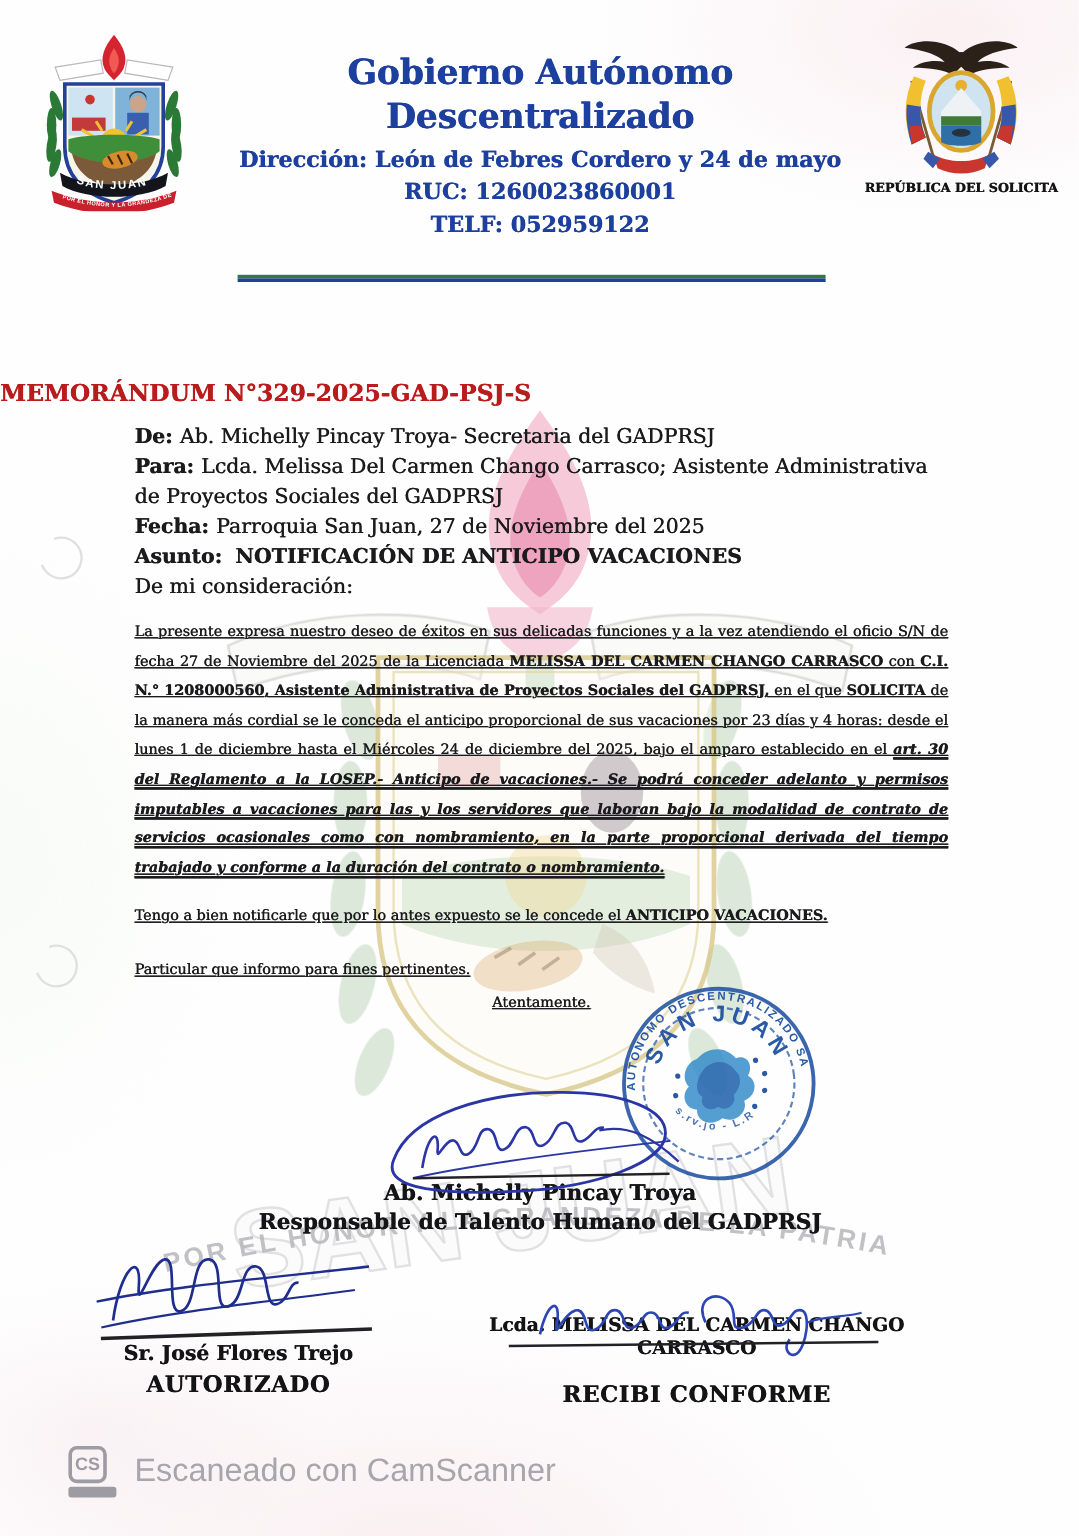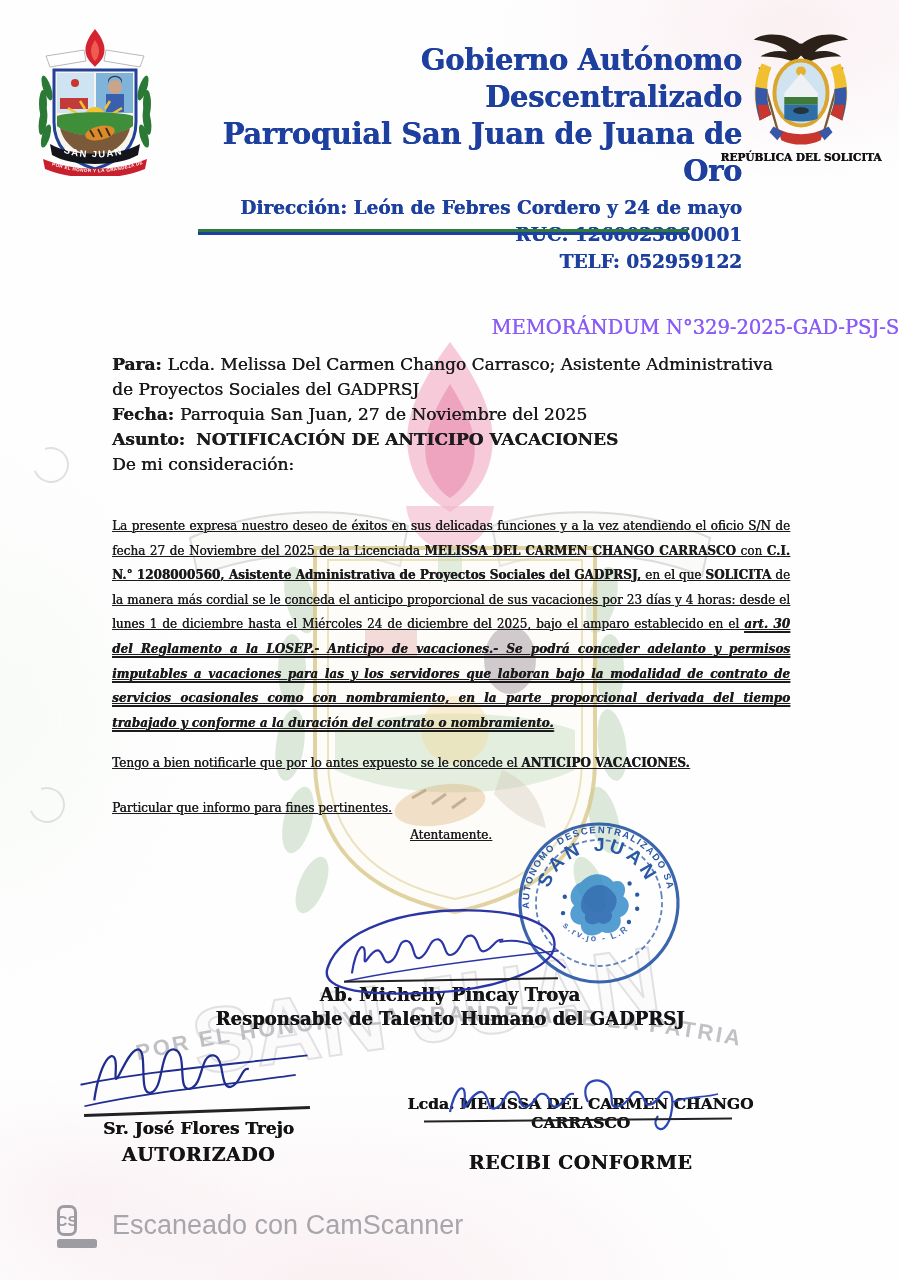--- a/index.html
+++ b/index.html
@@ -5,33 +5,33 @@
   html,body{margin:0;padding:0;background:#e9e9e9;}
   .page{position:relative;width:899px;height:1280px;background:#fefefe;overflow:hidden;
         font-family:"DejaVu Serif","Liberation Serif",serif;color:#1b1b1d;}
   .tint{position:absolute;inset:0;z-index:1;pointer-events:none;background:
     radial-gradient(ellipse 420px 220px at 88% 2%, rgba(242,205,214,.28), transparent 70%),
     radial-gradient(ellipse 560px 280px at 38% 101%, rgba(240,206,214,.30), transparent 72%),
     radial-gradient(ellipse 300px 420px at 0% 56%, rgba(216,236,212,.16), transparent 70%),
     radial-gradient(ellipse 260px 160px at 8% 93%, rgba(238,210,218,.22), transparent 75%);}
   .thick{text-shadow:.4px 0 0 currentColor;}
   
-  .hdr-text{position:absolute;left:158px;top:42px;width:584px;text-align:right;color:#1d3f9e;z-index:2;}
+  .hdr-text{position:absolute;left:158px;top:42px;width:584px;text-align:center;color:#1d3f9e;z-index:2;}
   .hdr-org{font-size:29px;font-weight:bold;line-height:37px;letter-spacing:-.3px;}
   .hdr-sub{font-size:18.5px;font-weight:bold;line-height:27px;}
   .hdr-admin{font-size:18.5px;font-weight:bold;line-height:27px;text-decoration:underline;text-decoration-thickness:2px;text-underline-offset:3px;}
   .hdr-rule{position:absolute;left:198px;top:229px;width:490px;z-index:2;}
   .hdr-rule .g{height:3px;background:#2f7a3d;}
   .hdr-rule .b{height:3px;background:#1d3f9e;}
   .crest{position:absolute;z-index:2;}
   .rep-caption{position:absolute;left:718px;top:151px;width:166px;text-align:center;
     font-size:10.5px;font-weight:bold;color:#141414;z-index:2;}
   
-  .memo-title{position:absolute;left:0;top:316px;width:899px;text-align:right;
-    font-size:19.5px;font-weight:normal;color:#8b5cf6;z-index:2;}
+  .memo-title{position:absolute;left:0;top:316px;width:899px;text-align:left;
+    font-size:19.5px;font-weight:bold;color:#b91c1c;z-index:2;}
   .meta{position:absolute;left:112px;top:352px;width:676px;font-size:17px;line-height:25px;z-index:2;}
   .lbl{font-weight:bold;margin-right:6px;}
   .bold{font-weight:bold;margin-top:44px;}
   .meta .salut{margin-top:0;}
   .docbody{position:absolute;left:112px;top:514px;width:678px;font-size:12px;line-height:24.6px;
     text-align:justify;z-index:2;text-decoration:underline;}
   .docbody p{margin:0 0 16px 0;}
   .quote{font-weight:bold;font-style:italic;text-decoration:underline;text-decoration-thickness:1.5px;text-underline-offset:3px;}
   .p3{margin-top:20px !important;margin-bottom:2px !important;}
   .closing{text-align:center;margin:0;}
@@ -46,21 +46,21 @@
   .sig-line{position:absolute;z-index:5;background:#222226;}
   .sig-name{position:absolute;text-align:center;font-weight:bold;color:#141416;z-index:3;}
   .cap-main-name{left:250px;top:984px;width:400px;font-size:18px;}
   .cap-main-title{left:180px;top:1008px;width:540px;font-size:18px;}
   .cap-left-name{left:56px;top:1118px;width:285px;font-size:17px;}
   .cap-left-title{left:56px;top:1143px;width:285px;font-size:19px;letter-spacing:.5px;}
   .cap-right-name{left:398px;top:1094px;width:365px;font-size:15.5px;}
   .cap-right-title{left:398px;top:1151px;width:365px;font-size:19px;letter-spacing:.5px;}
   
   .cs-icon{position:absolute;left:57px;top:1205px;z-index:2;}
-  .cs-box{width:20px;height:31px;border:3.5px solid #9c9ca2;border-radius:7px;box-sizing:border-box;
+  .cs-box{width:32px;height:31px;border:3.5px solid #9c9ca2;border-radius:7px;box-sizing:border-box;
     display:flex;align-items:center;justify-content:center;
     font-family:"Liberation Sans",sans-serif;font-weight:bold;font-size:15px;color:#9c9ca2;}
   .cs-bar{margin-top:3px;width:40px;height:9px;background:#9c9ca2;border-radius:2.5px;}
   .cs-text{position:absolute;left:112px;top:1210px;font-family:"Liberation Sans",sans-serif;
     font-size:27px;color:#a6a6ac;z-index:2;}
 </style>
 </head>
 <body>
 
 <div class="page">
@@ -185,32 +185,32 @@
     <path d="M47,76 L81,76 L81,90 C 74,94 54,94 47,90 Z" fill="#2e6fa8"></path>
     <ellipse cx="64" cy="82" rx="8" ry="3.4" fill="#26323c"></ellipse>
     <path d="M40,100 C 52,108 76,108 88,100 L84,112 C 72,118 56,118 44,112 Z" fill="#c9362d"></path>
     <path d="M36,98 L46,104 L40,112 L32,104 Z" fill="#3757a8"></path>
     <path d="M92,98 L82,104 L88,112 L96,104 Z" fill="#3757a8"></path>
   </svg>
   <div class="rep-caption thick">REPÚBLICA DEL SOLICITA</div>
 
   <div class="hdr-text">
     <div class="hdr-org thick">Gobierno Autónomo Descentralizado</div>
-    <div class="hdr-org thick">Parroquial San Juan de Juana de Oro</div>
     <div class="hdr-sub thick" style="margin-top:4px;">Dirección: León de Febres Cordero y 24 de mayo</div>
     <div class="hdr-sub thick">RUC: 1260023860001</div>
     <div class="hdr-sub thick">TELF: 052959122</div>
   </div>
   <div class="hdr-rule">
     <div class="g"></div>
     <div class="b"></div>
   </div>
 
   <div class="memo-title thick">MEMORÁNDUM N°329-2025-GAD-PSJ-S</div>
   <div class="meta thick">
+    <div><span class="lbl">De:</span><span>Ab. Michelly Pincay Troya- Secretaria del GADPRSJ</span></div>
     <div><span class="lbl">Para:</span><span>Lcda. Melissa Del Carmen Chango Carrasco; Asistente Administrativa de Proyectos Sociales del  GADPRSJ</span></div>
     <div><span class="lbl">Fecha:</span><span>Parroquia San Juan, 27 de Noviembre del 2025</span></div>
     <div><span class="lbl">Asunto:</span><span class="bold" style="margin-left:5px;">NOTIFICACIÓN DE ANTICIPO VACACIONES</span></div>
     <div class="salut">De mi consideración:</div>
   </div>
 
   <div class="docbody thick">
     <p><span>La presente expresa nuestro deseo de éxitos en sus delicadas funciones y a la vez atendiendo el oficio S/N de fecha 27 de Noviembre del 2025 de la Licenciada </span><span class="bold">MELISSA DEL CARMEN CHANGO CARRASCO</span><span> con </span><span class="bold">C.I. N.° 1208000560, Asistente Administrativa de Proyectos Sociales del  GADPRSJ,</span><span> en el que </span><span class="bold">SOLICITA</span><span> de la manera más cordial se le conceda el anticipo proporcional de sus vacaciones por 23 días y 4 horas: desde el lunes 1 de diciembre hasta el Miércoles 24 de diciembre del 2025, bajo el amparo establecido en el </span><span class="quote">art. 30 del Reglamento a la LOSEP.- Anticipo de vacaciones.- Se podrá conceder adelanto y permisos imputables a vacaciones para las y los servidores que laboran bajo la modalidad de contrato de servicios ocasionales como con nombramiento, en la parte proporcional derivada del tiempo trabajado y conforme a la duración del contrato o nombramiento.</span></p>
     <p><span>Tengo a bien notificarle que por lo antes expuesto se le concede el </span><span class="bold">ANTICIPO VACACIONES.</span></p>
     <p class="p3">Particular que informo para fines pertinentes.</p>

